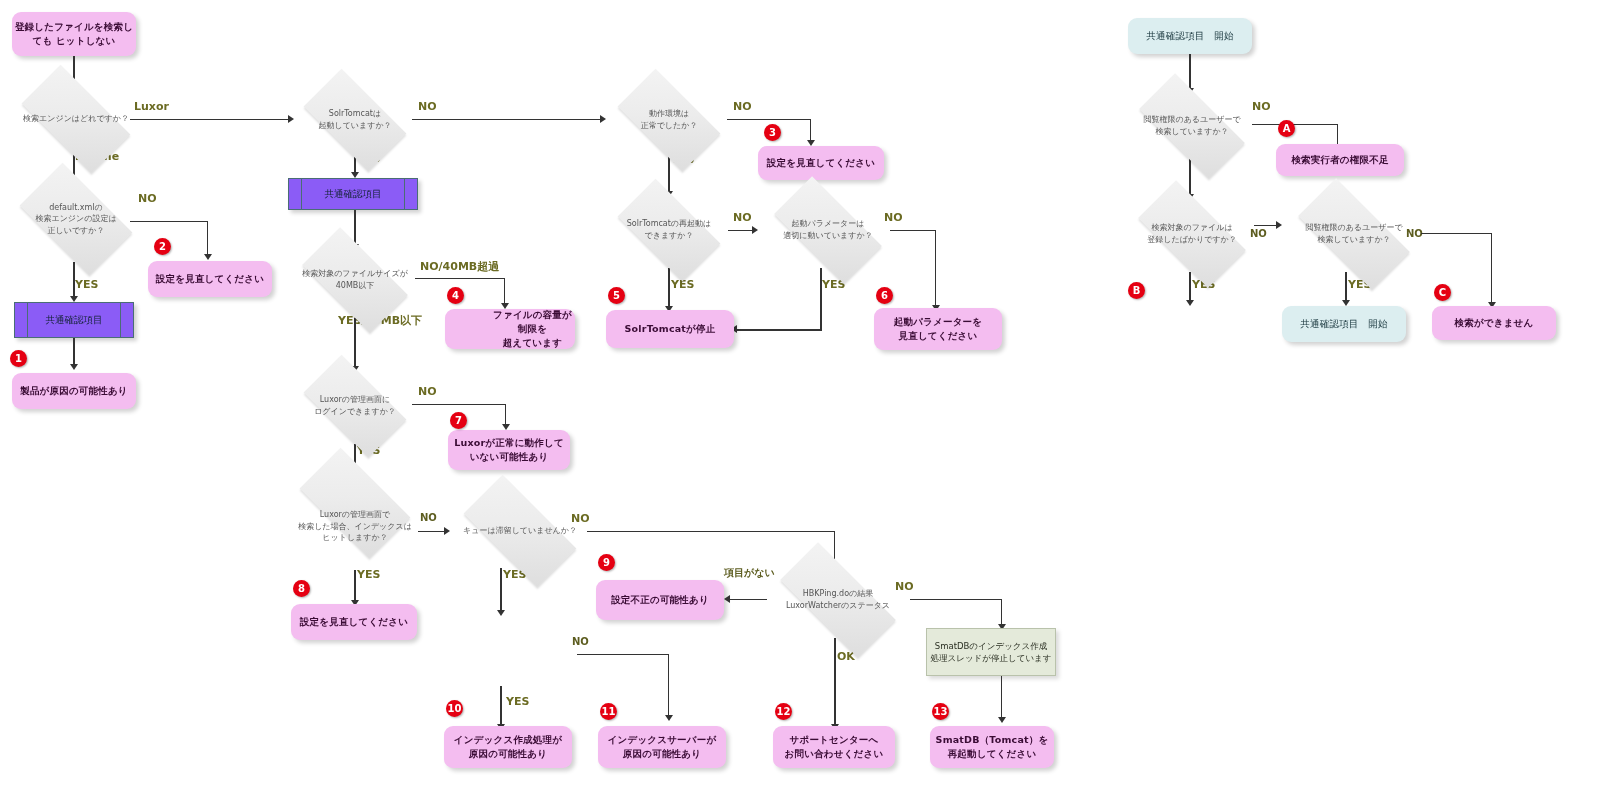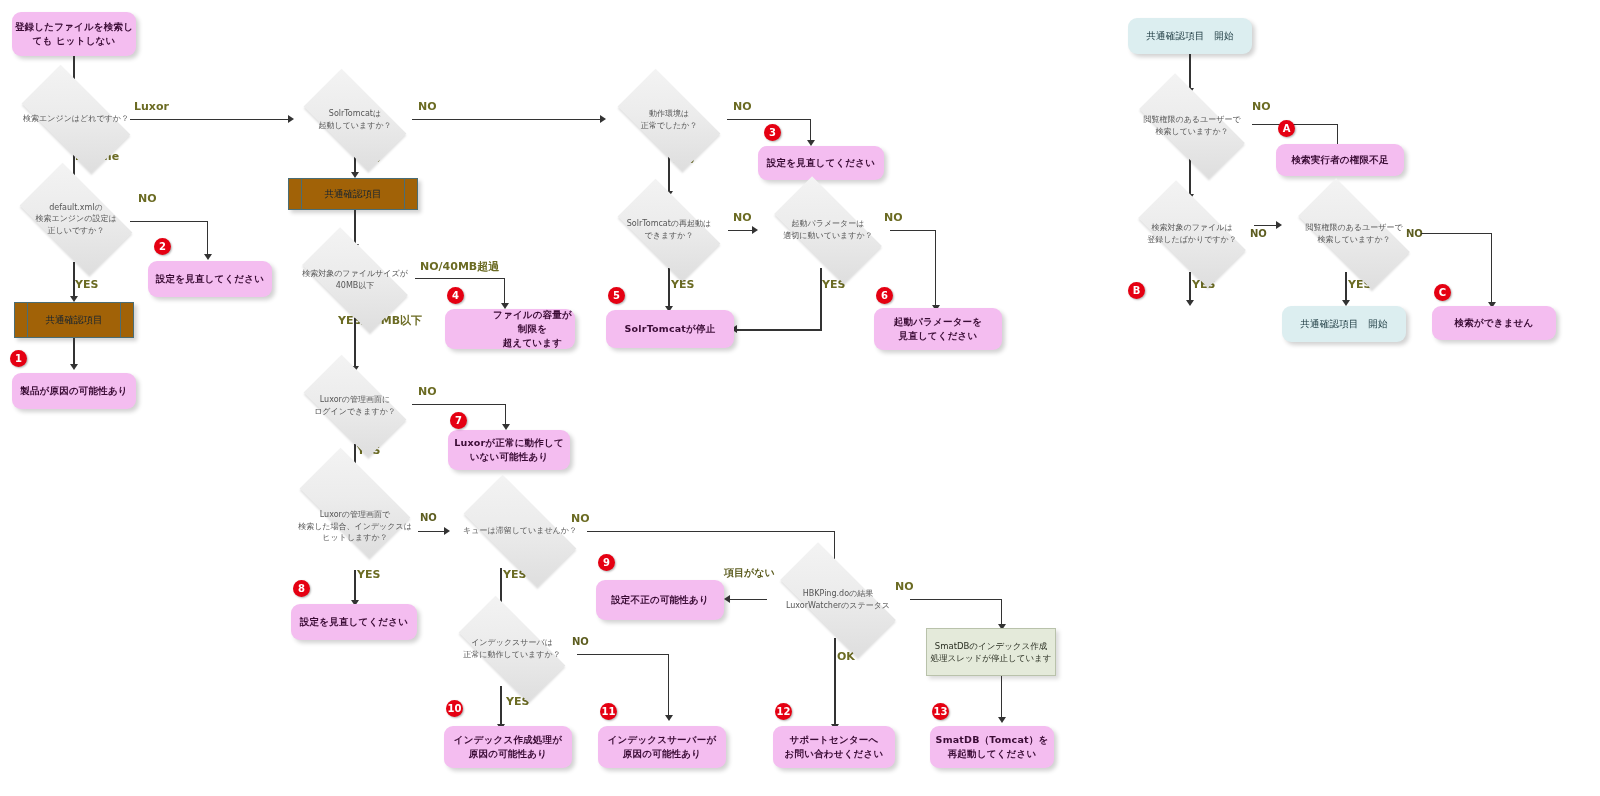--- a/index.html
+++ b/index.html
@@ -20,21 +20,21 @@
   .teal{background:#dceef0;border-radius:9px;color:#15333a;
         box-shadow:3px 3px 4px rgba(0,0,0,0.18);}
   .teal .txt{font-size:9.5px;letter-spacing:.2px;}
 
   
   .greenbox{background:#e4eada;border:1px solid #b9c2ab;color:#2a2f22;
             box-shadow:3px 3px 4px rgba(0,0,0,0.14);}
   .greenbox .txt{font-size:8.5px;}
 
   
-  .predef{background:#a16207;border:1px solid #4a6d75;color:#123;
+  .predef{background:#8b5cf6;border:1px solid #4a6d75;color:#123;
           box-shadow:3px 3px 4px rgba(0,0,0,0.18);}
   .predef .txt{font-size:9.5px;font-weight:normal;}
   .predef:before,.predef:after{content:"";position:absolute;top:0;bottom:0;width:1px;
           background:#4a6d75;z-index:2;}
   .predef:before{left:12px;}
   .predef:after{right:12px;}
 
   
   .diamond{color:#4a4a4a;}
   .diamond .dshape{position:absolute;left:0;top:0;width:100%;height:100%;
@@ -252,25 +252,20 @@
     <div class="txt">キューは滞留していませんか？</div>
   </div>
   <div class="elab" style="left:571px;top:512px;">NO</div>
   <div class="ln hd" style="left:587px;top:531px;width:248px;"></div>
   <div class="ln vd" style="left:834px;top:531px;height:36px;"></div>
   <div class="arr arr-d" style="left:831px;top:564px;"></div>
   <div class="elab" style="left:503px;top:568px;">YES</div>
   <div class="ln vs" style="left:500px;top:568px;height:46px;"></div>
   <div class="arr arr-d" style="left:497px;top:610px;"></div>
 
-  <div class="node diamond" style="left:442px;top:612px;width:140px;height:74px;">
-    <div class="dshape"></div>
-    <div class="txt" style="white-space:pre-line;">インデックスサーバは
-正常に動作していますか？</div>
-  </div>
   <div class="elab sm" style="left:572px;top:636px;">NO</div>
   <div class="ln hd" style="left:577px;top:654px;width:92px;"></div>
   <div class="ln vd" style="left:668px;top:654px;height:64px;"></div>
   <div class="arr arr-d" style="left:665px;top:715px;"></div>
   <div class="elab" style="left:506px;top:695px;">YES</div>
   <div class="ln vs" style="left:500px;top:686px;height:42px;"></div>
   <div class="arr arr-d" style="left:497px;top:724px;"></div>
 
   <div class="badge" style="left:446px;top:700px;">10</div>
   <div class="node pink" style="left:444px;top:726px;width:128px;height:42px;">

